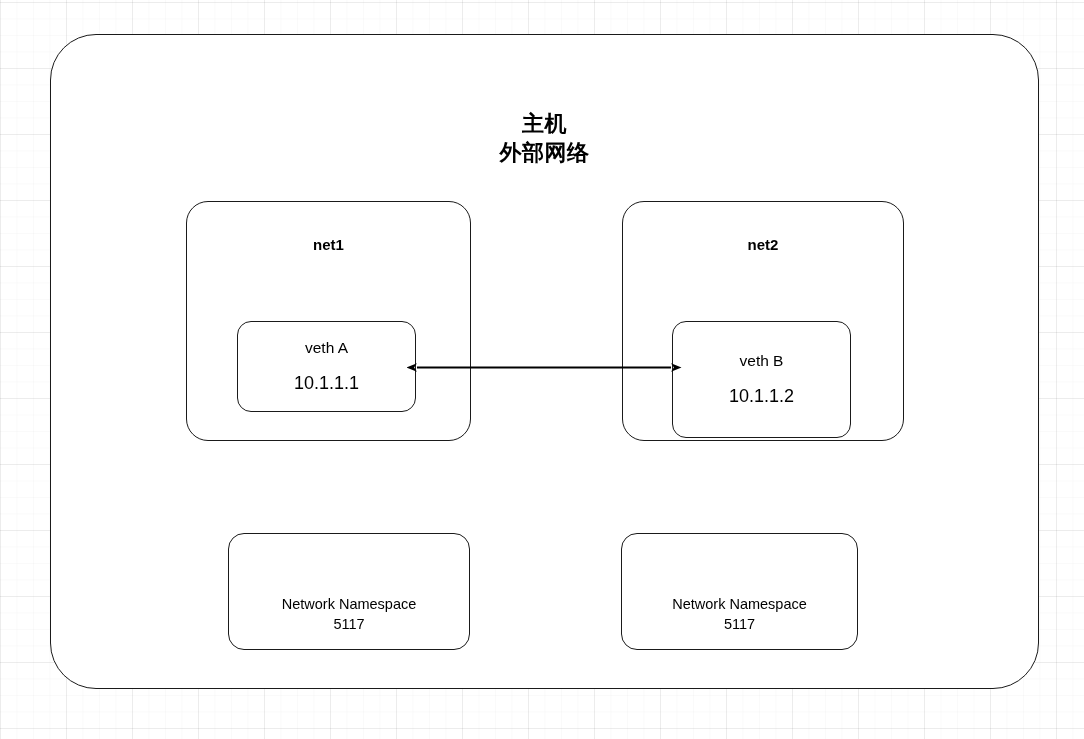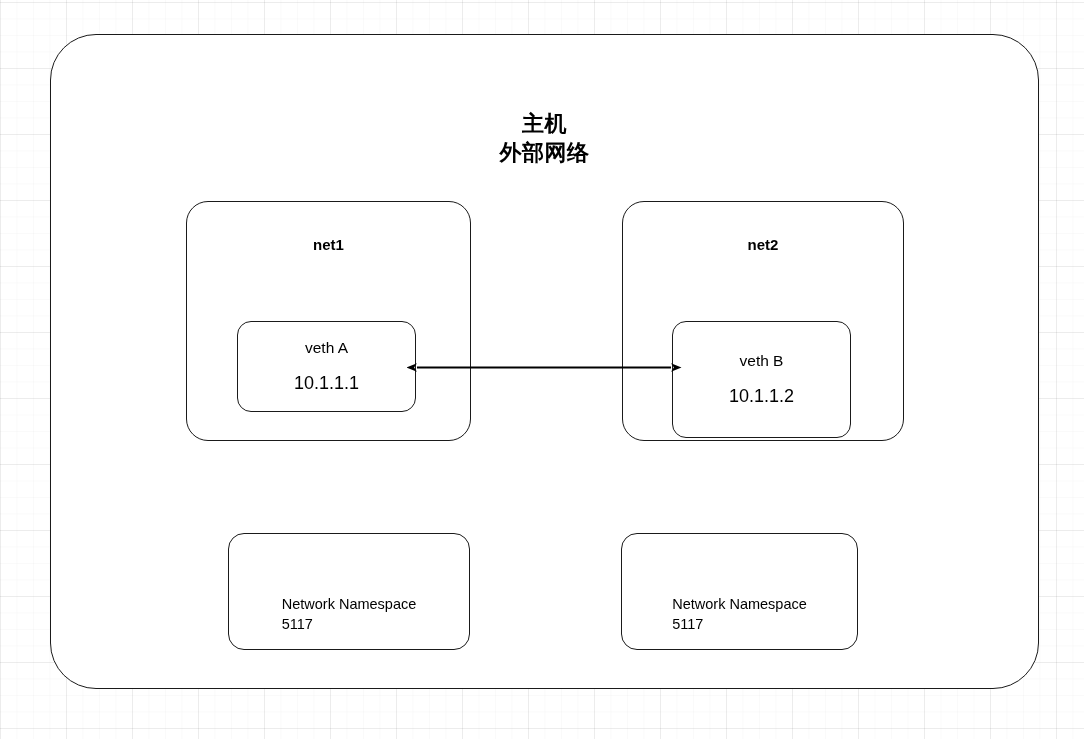--- a/index.html
+++ b/index.html
@@ -89,21 +89,21 @@
   .ns-box {
     border-radius: 16px;
     justify-content: center;
     border-width: 1.4px;
   }
   #ns-left { left: 228px; top: 533px; width: 242px; height: 117px; }
   #ns-right { left: 621px; top: 533px; width: 237px; height: 117px; }
   .ns-text {
     font-size: 14.5px;
     font-weight: normal;
-    text-align: left;
+    text-align: center;
     line-height: 20px;
     user-select: none;
     margin-top: 44px;
   }
   #veth-link {
     position: absolute;
     left: 408px;
     top: 350px;
     width: 272px;
     height: 36px;

